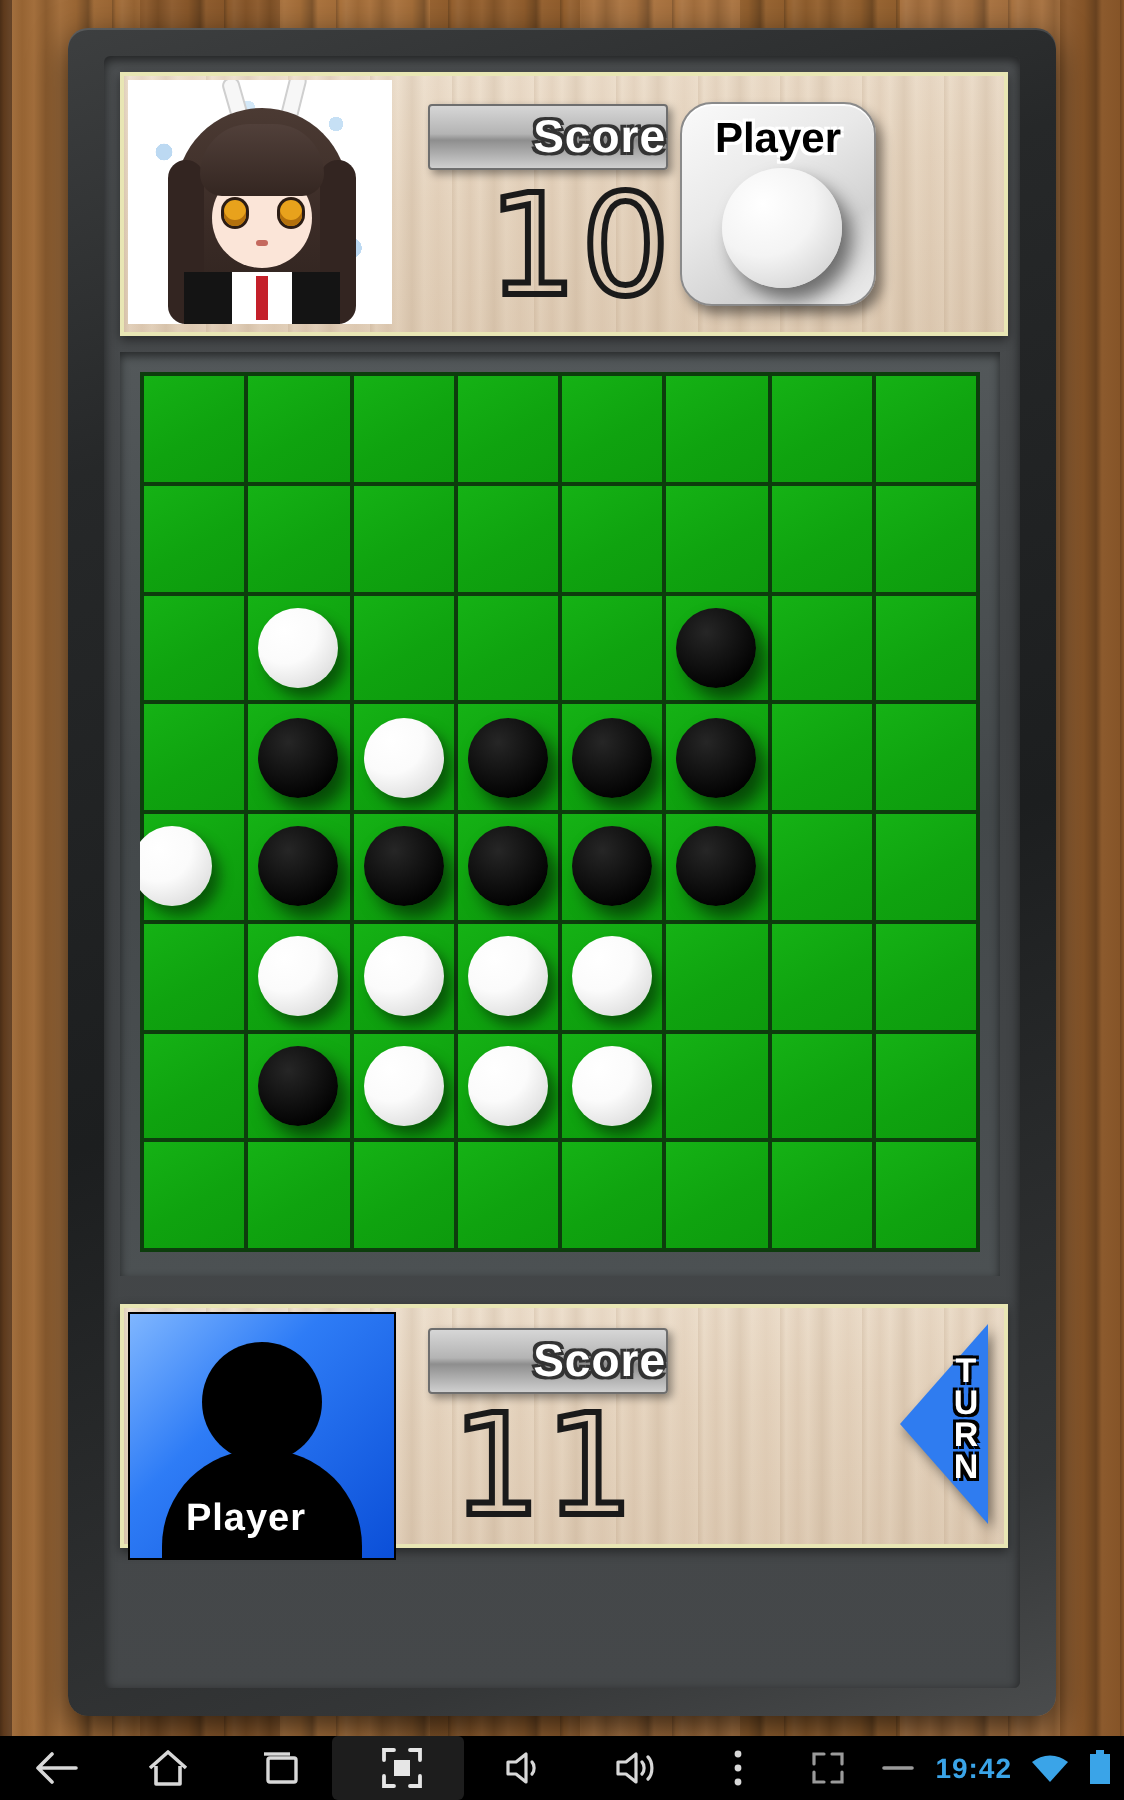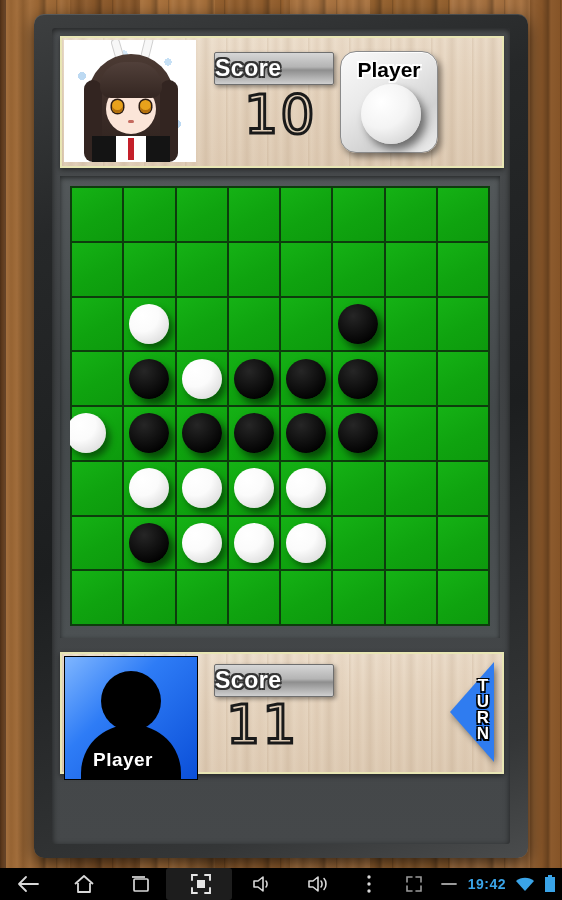--- a/index.html
+++ b/index.html
@@ -109,29 +109,29 @@
     color:#fff;font-weight:bold;font-size:19px;letter-spacing:.5px;
     text-shadow:-1.5px -1.5px 0 #000,1.5px -1.5px 0 #000,-1.5px 1.5px 0 #000,1.5px 1.5px 0 #000;
   }
 
   
   .score-plate{
     position:absolute;width:118px;height:31px;border-radius:2px;
     background:linear-gradient(180deg,#d6d6d6 0%,#b4b4b4 45%,#8e8e8e 55%,#cfcfcf 100%);
     border:1px solid #6e6e6e;
     box-shadow:2px 2px 4px rgba(0,0,0,.4);
-    display:flex;align-items:center;justify-content:flex-start;
+    display:flex;align-items:center;justify-content:flex-end;
   }
   .score-plate span{
     font-size:23px;font-weight:bold;color:#fff;letter-spacing:.5px;
     text-shadow:-1.6px -1.6px 0 #333,1.6px -1.6px 0 #333,-1.6px 1.6px 0 #333,1.6px 1.6px 0 #333,
                  0 0 2px #555;
   }
   .score-num{
-    position:absolute;font-size:54px;font-weight:normal;
+    position:absolute;font-size:70px;font-weight:normal;
     font-family:"DejaVu Sans",sans-serif;
     color:transparent;
     -webkit-text-stroke:3px #1a1a1a;
     letter-spacing:2px;line-height:1;
   }
 
   
   .disc-btn{
     position:absolute;width:96px;height:100px;border-radius:16px;
     background:linear-gradient(145deg,#fafafa 0%,#e9e9e9 40%,#d2d2d2 70%,#ededed 100%);

